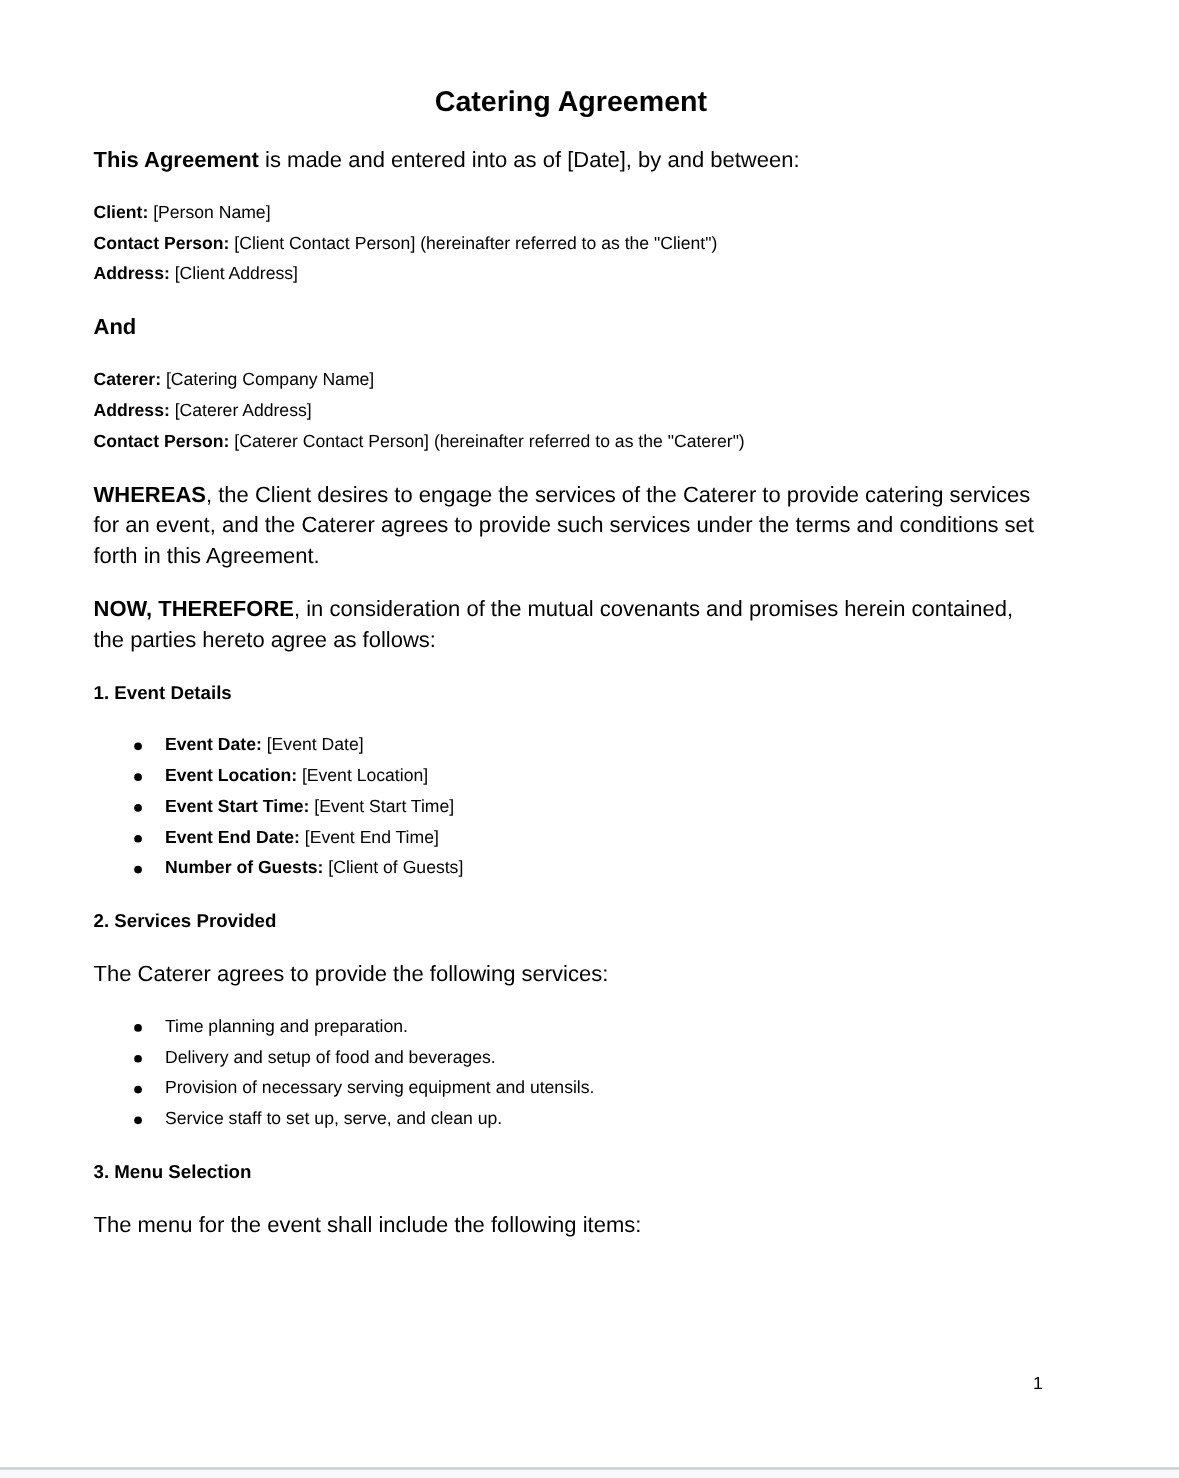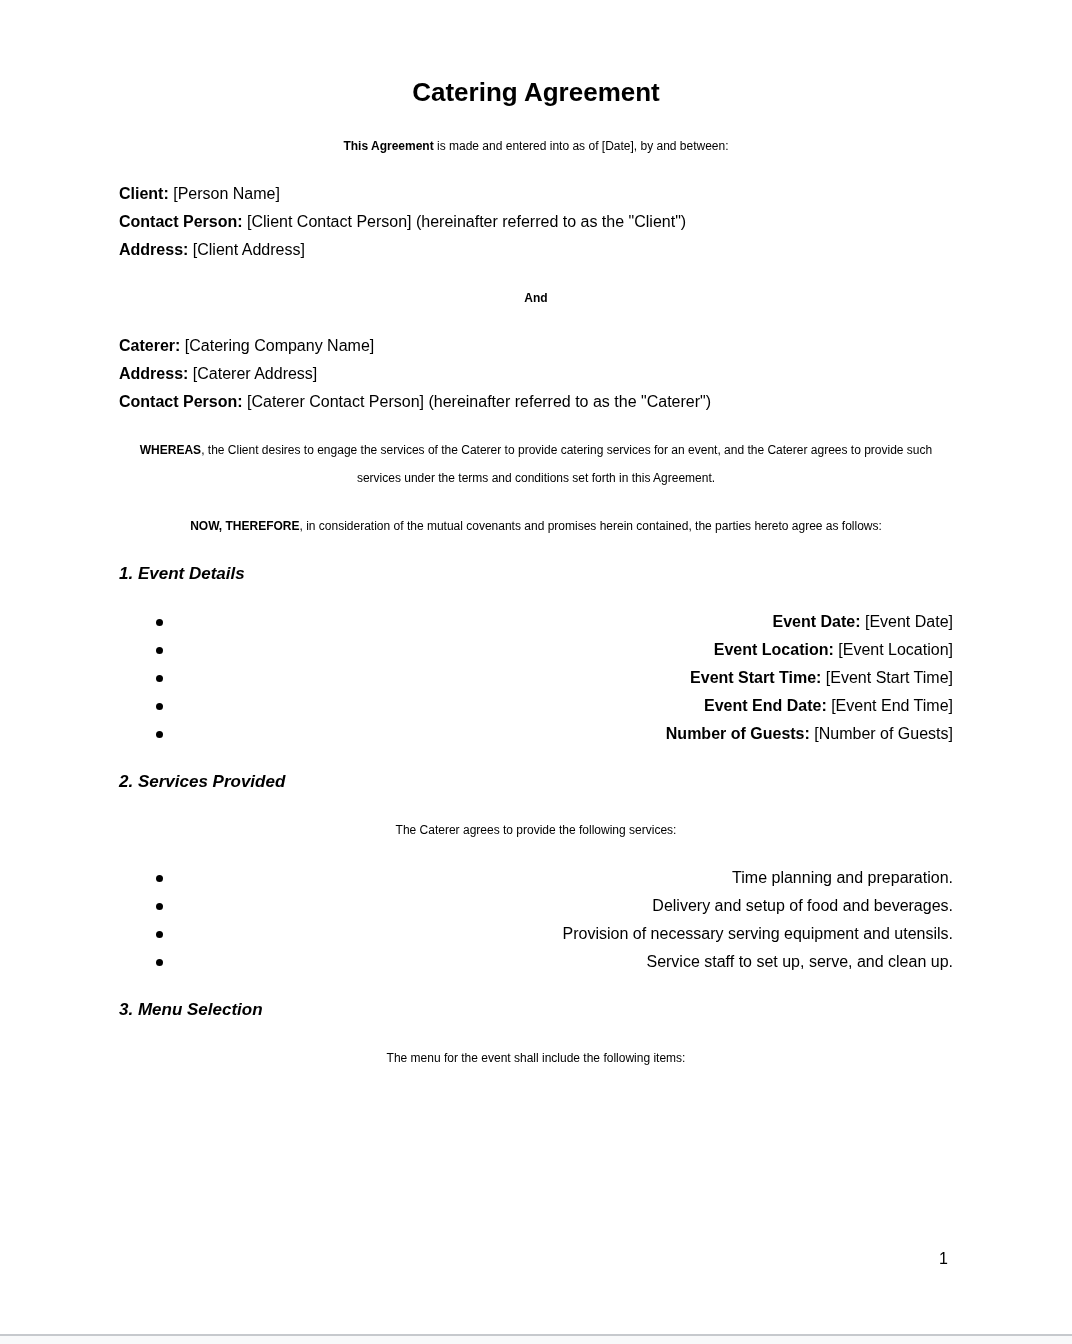--- a/index.html
+++ b/index.html
@@ -14,63 +14,60 @@
     color: #000000;
     overflow: hidden;
   }
   .page {
     position: relative;
     box-sizing: border-box;
     width: 1072px;
     height: 1336px;
     background: #ffffff;
     border-bottom: 2px solid #c6c9cd;
-    padding: 76px 119px 0 119px;
+    padding: 76px 119px 0 85px;
   }
   .doc-title {
     font-size: 26px;
     line-height: 33px;
     font-weight: bold;
     text-align: center;
     margin: 0 0 23px 0;
   }
   p.para {
-    font-size: 12px;
+    font-size: 20px;
     line-height: 28px;
     margin: 0 0 20px 0;
-    text-align: center;
   }
   .block {
     margin: 0 0 20px 0;
   }
   .block .line {
     font-size: 16px;
     line-height: 28px;
   }
   .connector {
     font-weight: bold;
   }
   h2.sec-heading {
     font-size: 17px;
     line-height: 28px;
     font-weight: bold;
     margin: 10px 0 20px 0;
-    font-style: italic;
   }
   ul.bullets {
     list-style: none;
     margin: 0 0 20px 0;
     padding: 0;
   }
   ul.bullets li {
     position: relative;
     font-size: 16px;
     line-height: 28px;
     padding-left: 65px;
-    text-align: right;
   }
   ul.bullets li::before {
     content: "";
     position: absolute;
     left: 37px;
     top: 11px;
     width: 7px;
     height: 7px;
     border-radius: 50%;
     background: #000000;
@@ -111,21 +108,21 @@
 
   <p class="para"><strong>NOW, THEREFORE</strong><span>, in consideration of the mutual covenants and promises herein contained, the parties hereto agree as follows:</span></p>
 
   <h2 class="sec-heading">1. Event Details</h2>
 
   <ul class="bullets">
     <li><strong>Event Date:</strong><span> [Event Date]</span></li>
     <li><strong>Event Location:</strong><span> [Event Location]</span></li>
     <li><strong>Event Start Time:</strong><span> [Event Start Time]</span></li>
     <li><strong>Event End Date:</strong><span> [Event End Time]</span></li>
-    <li><strong>Number of Guests:</strong><span> [Number of Guests]</span></li>
+    <li><strong>Number of Guests:</strong><span> [Client of Guests]</span></li>
   </ul>
 
   <h2 class="sec-heading">2. Services Provided</h2>
 
   <p class="para">The Caterer agrees to provide the following services:</p>
 
   <ul class="bullets">
     <li><span>Time planning and preparation.</span></li>
     <li><span>Delivery and setup of food and beverages.</span></li>
     <li><span>Provision of necessary serving equipment and utensils.</span></li>

